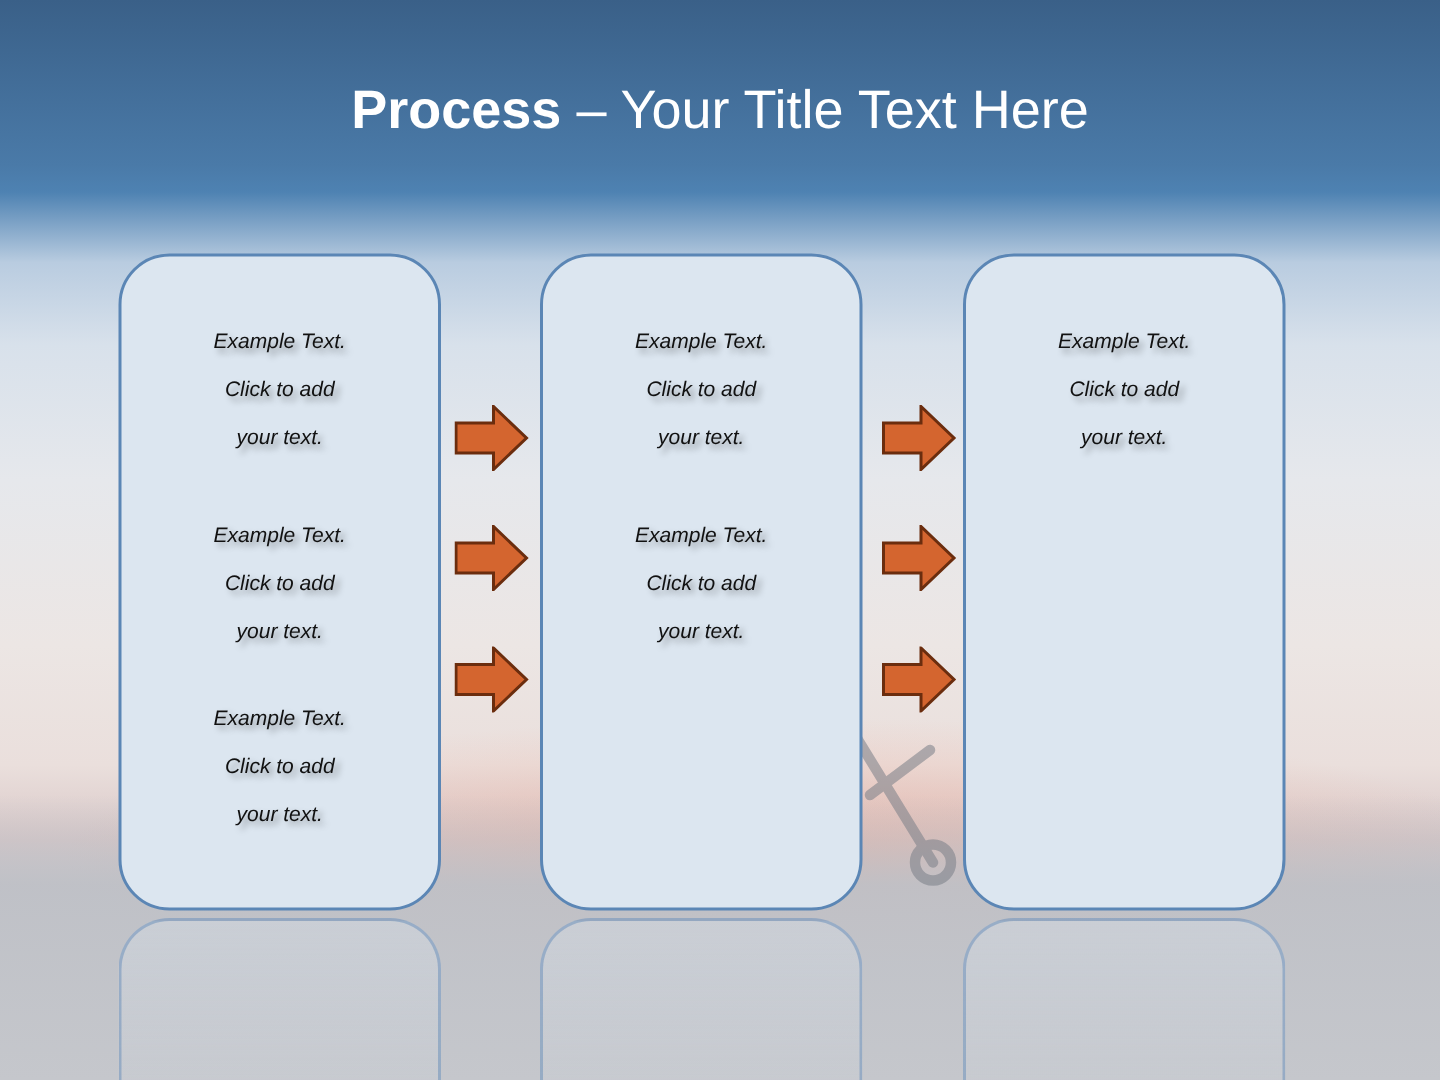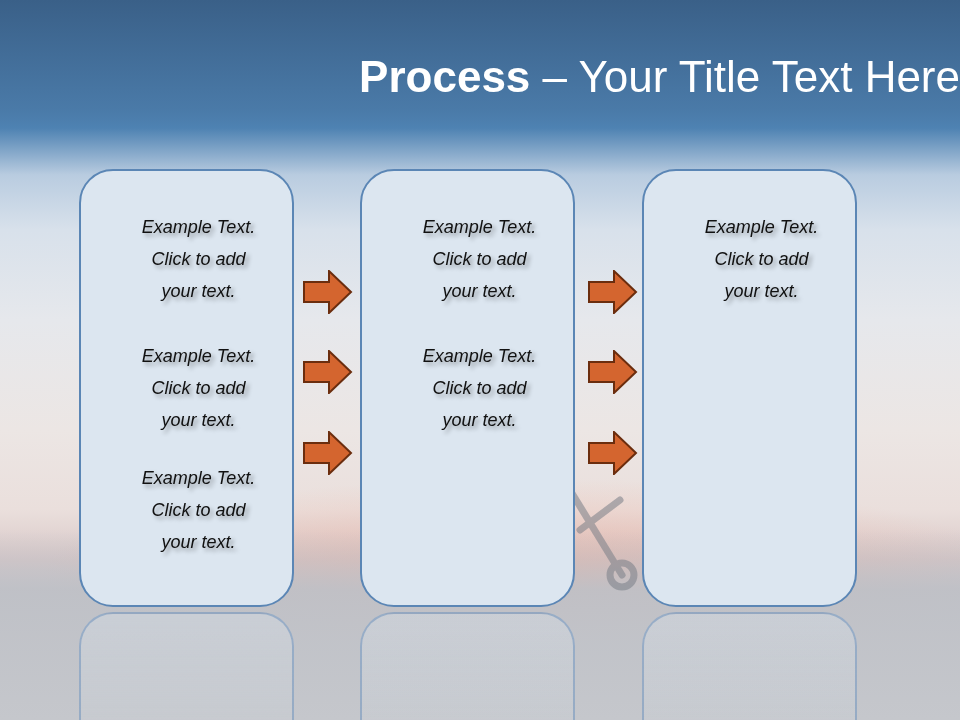--- a/index.html
+++ b/index.html
@@ -9,32 +9,32 @@
     background: linear-gradient(to bottom,
       #3a6088 0px, #4a7aa8 110px, #4e82b2 128px,
       #b9cce0 175px, #d8e1eb 230px, #e6e8ec 320px,
       #ece6e4 430px, #eadfdc 510px, #d9c8c8 560px,
       #c9c9ce 600px, #c4c6cc 720px); }
   .glow { position:absolute; left:0; top:470px; width:960px; height:170px;
     background: radial-gradient(ellipse at 55% 60%, rgba(240,170,150,0.55), rgba(240,190,170,0) 65%); }
   .hill { position:absolute; left:0; top:530px; width:960px; height:190px;
     background: linear-gradient(to bottom, rgba(190,192,198,0) 0px, rgba(190,192,198,0.9) 60px, #c5c7cc 190px); }
   .bike { position:absolute; left:560px; top:470px; width:80px; height:140px; opacity:0.55; }
-  .title { position:absolute; left:0; top:52px; width:960px; text-align:right;
-    color:#ffffff; font-size:44px; font-family:"Liberation Sans", sans-serif; }
+  .title { position:absolute; left:0; top:52px; width:960px; text-align:center;
+    color:#ffffff; font-size:36px; font-family:"Liberation Sans", sans-serif; }
   .title .bold { font-weight:bold; }
   .box { position:absolute; top:169px; width:215px; height:438px;
     background:#dce6f0; border:2px solid #5b86b5; border-radius:34px;
     box-sizing:border-box; text-align:center; }
   .refl { position:absolute; top:612px; width:215px; height:140px;
     border:2px solid rgba(91,134,181,0.45); border-bottom:none; border-radius:34px 34px 0 0;
     box-sizing:border-box;
     background: linear-gradient(to bottom, rgba(220,230,240,0.35), rgba(220,230,240,0.05)); }
-  .txt { position:absolute; left:12px; width:100%; font-style:italic; color:#111;
-    font-family:"Liberation Sans", sans-serif; font-size:18px; line-height:32px;
+  .txt { position:absolute; left:0; width:100%; font-style:italic; color:#111;
+    font-family:"Liberation Sans", sans-serif; font-size:14px; line-height:32px;
     text-shadow: 3px 3px 4px rgba(0,0,0,0.35); }
   .arrow { position:absolute; width:50px; height:44px; }
 </style>
 </head>
 <body>
 
 <div class="slide">
   <div class="glow"></div>
   <div class="hill"></div>
   <svg class="bike" viewBox="0 0 80 140">

